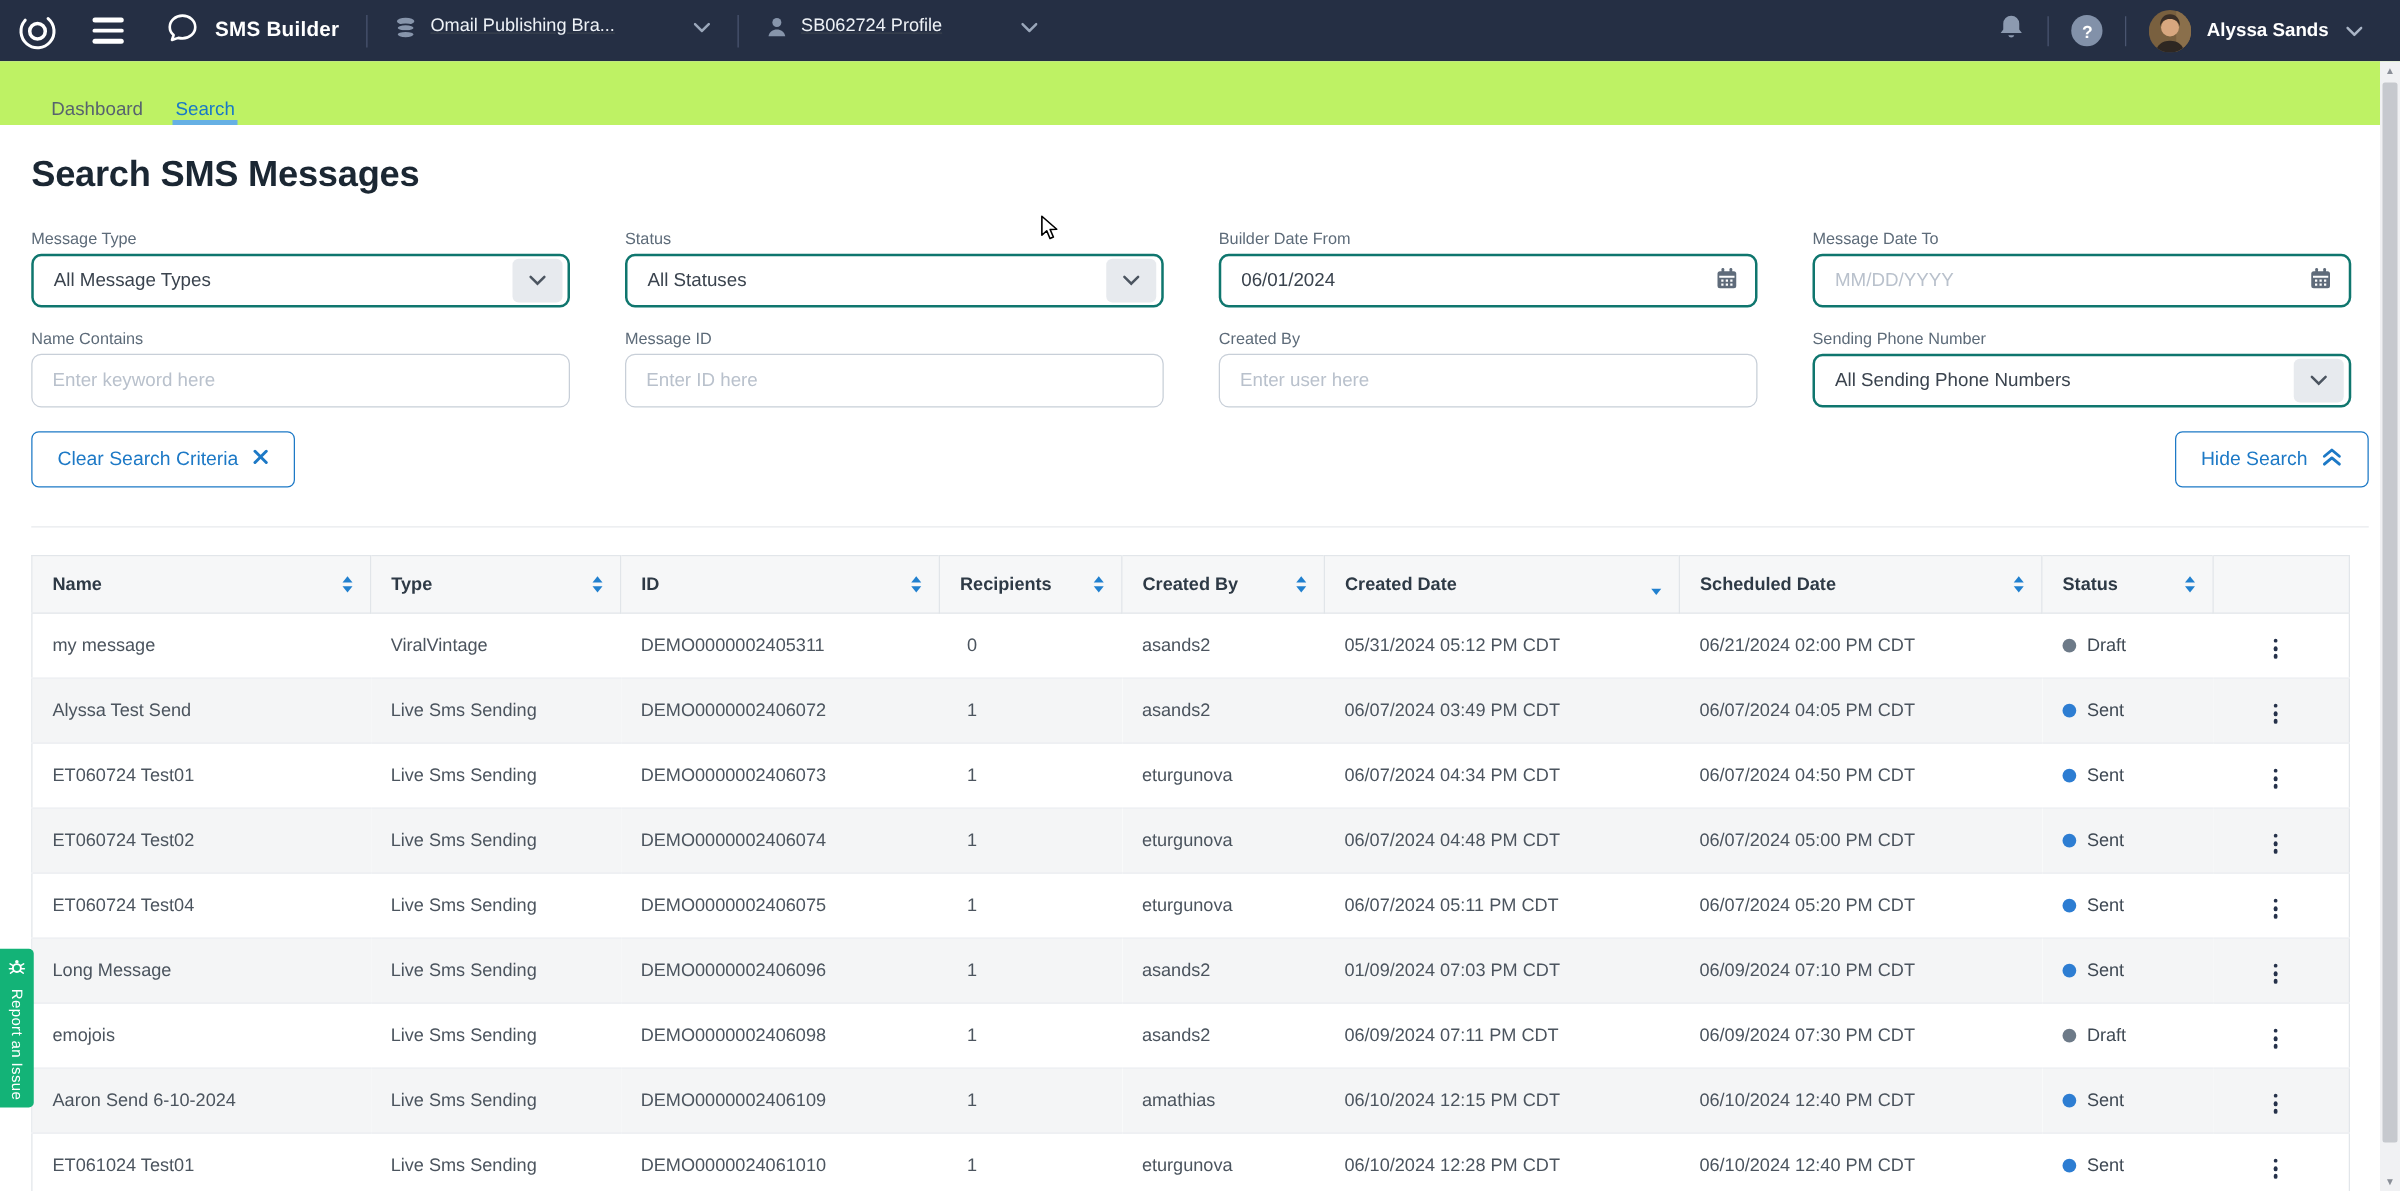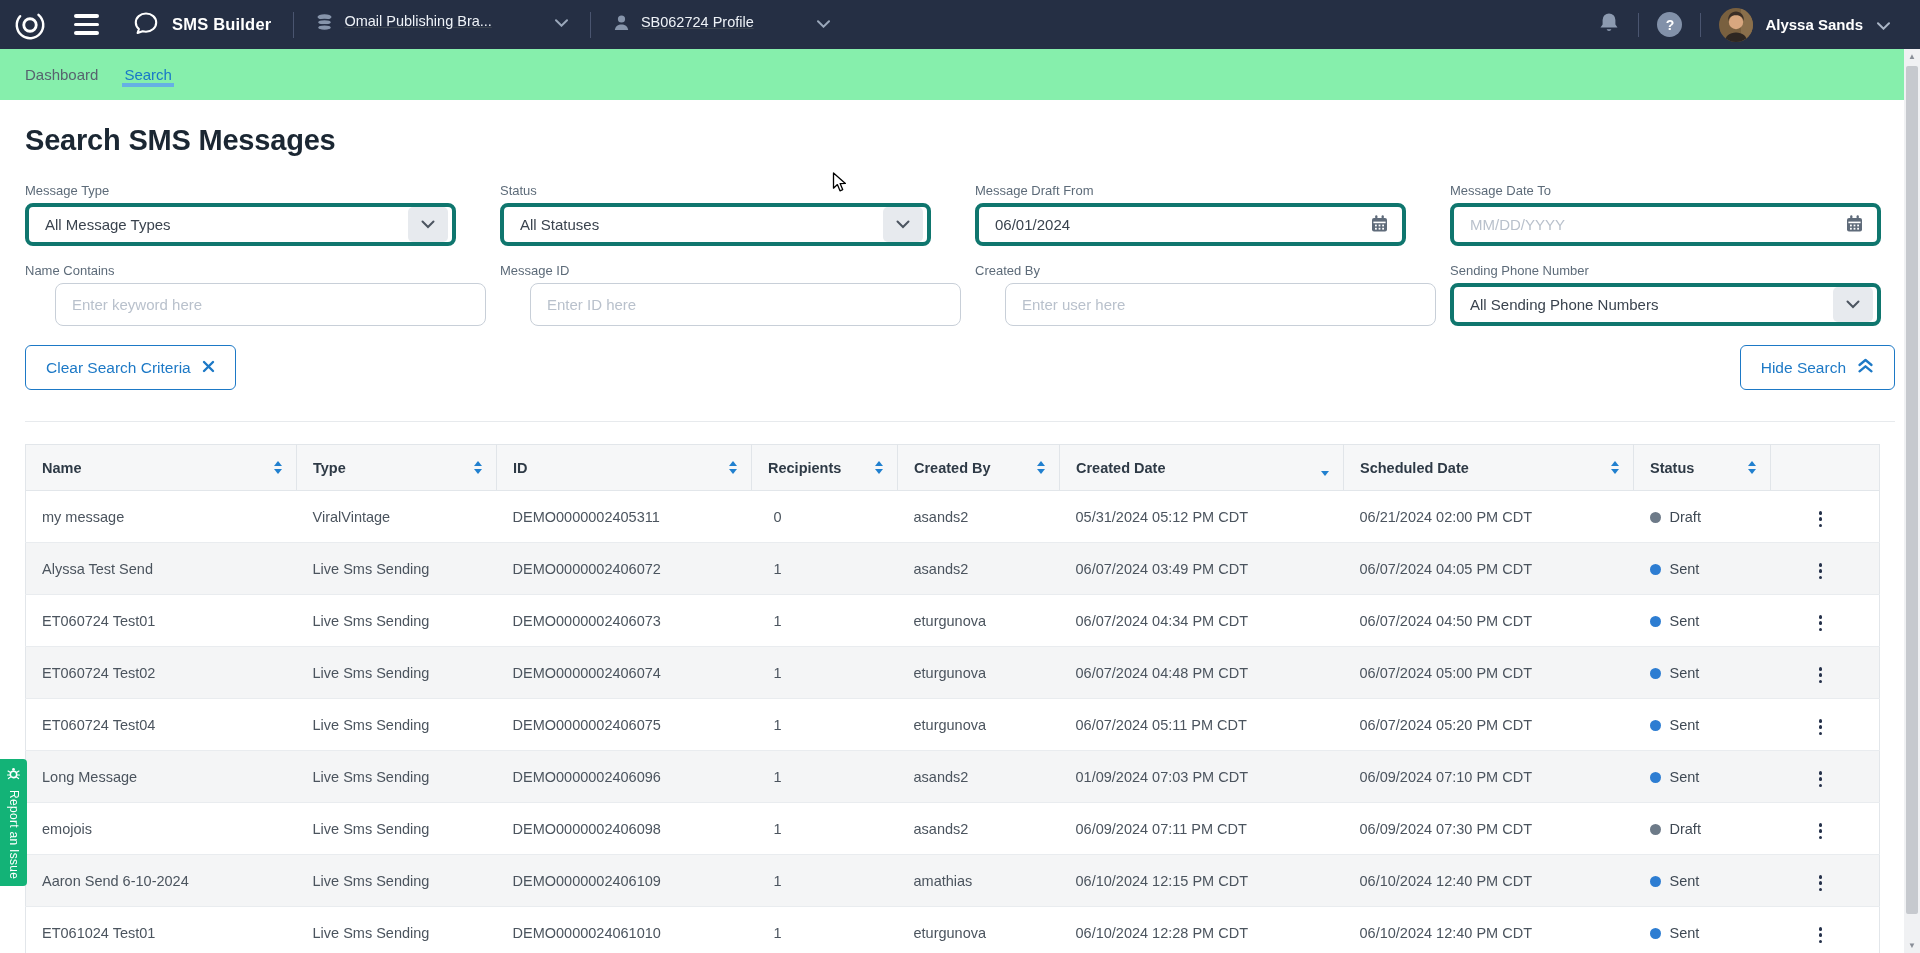--- a/index.html
+++ b/index.html
@@ -31,55 +31,55 @@
     width: 25px; height: 25px; border-radius: 50%; background: #8291a9;
     color: #fff; font-size: 14px; font-weight: 700;
     display: flex; align-items: center; justify-content: center; cursor: pointer;
   }
   .avatar { width: 34px; height: 34px; border-radius: 50%; overflow: hidden; flex: 0 0 auto; cursor: pointer; }
   .user-name { color: #fff; font-size: 15px; font-weight: 700; margin: 0 14px 0 12px; }
   .rsep { width: 1px; height: 24px; background: #4a5570; margin: 0 18px; }
 
   
   .tabbar {
-    height: 51px; background: #86efac;
-    display: flex; align-items: center; padding-left: 12px;
+    height: 51px; background: #bef264;
+    display: flex; align-items: flex-end; padding-left: 28px;
   }
   .tab {
     display: flex; align-items: center; padding: 4px 2px 0 2px; margin: 0 11px;
     font-size: 15px; color: #57636e; cursor: pointer;
     border-bottom: 4px solid transparent;
   }
   .tab.active { color: #1878c8; border-bottom-color: #66b0e4; }
 
   
   .main { padding: 0 25px; }
   h1.page-title { margin-top: 24px; font-size: 29px; line-height: 33px; color: #1b2733; letter-spacing: -.2px; }
 
   .form-grid {
     margin-top: 26px;
     display: grid; grid-template-columns: repeat(4, 431px);
     column-gap: 44px; row-gap: 17px;
   }
   .field-label { display: block; font-size: 13px; color: #5d6b79; margin-bottom: 5px; }
   .control {
-    height: 43px; border: 4px solid #0f766e; border-radius: 8px; background: #fff;
+    height: 43px; border: 2px solid #0f766e; border-radius: 8px; background: #fff;
     display: flex; align-items: center; font-size: 15px; color: #3a434e;
   }
   .control.select { justify-content: space-between; padding: 0 4px 0 16px; cursor: pointer; }
   .chev-box {
     width: 40px; height: 35px; border-radius: 5px; background: #e7eaee;
     display: flex; align-items: center; justify-content: center;
   }
   .control.date { justify-content: space-between; padding: 0 13px 0 16px; }
   .date-placeholder { color: #b9c1cc; }
   input.text-input {
     width: 100%; height: 43px; border: 1px solid #c8cfd8; border-radius: 8px;
     padding: 0 16px; font-size: 15px; color: #4c1d95; outline: none;
-    font-family: "Liberation Sans", sans-serif; background: #fff; margin-left: 30px;
+    font-family: "Liberation Sans", sans-serif; background: #fff;
   }
   input.text-input::placeholder { color: #b9c1cc; opacity: 1; }
 
   .actions-row { margin-top: 19px; display: flex; justify-content: space-between; align-items: center; }
   .btn {
     height: 45px; background: #fff; border: 1px solid #1d79c6; border-radius: 6px;
     color: #1d79c6; font-size: 15.5px; font-family: "Liberation Sans", sans-serif;
     display: inline-flex; align-items: center; gap: 11px; padding: 0 20px; cursor: pointer;
   }
 
@@ -246,21 +246,21 @@
       <div class="control select">
         <span>All Statuses</span>
         <span class="chev-box">
           <svg width="14" height="9" viewBox="0 0 14 9">
               <polyline points="1.5,1.5 7,7 12.5,1.5" fill="none" stroke="#4c5560" stroke-width="2" stroke-linecap="round"></polyline>
             </svg>
         </span>
       </div>
     </div>
     <div class="field">
-      <label class="field-label">Message Draft From</label>
+      <label class="field-label">Builder Date From</label>
       <div class="control date">
         <span>06/01/2024</span>
         <span>
           <svg width="19" height="19" viewBox="0 0 19 19">
             <rect x="2" y="4" width="15" height="13.5" rx="2" fill="#5f6b7a"></rect>
             <rect x="5.2" y="1.3" width="2.2" height="4.6" rx="1" fill="#5f6b7a"></rect>
             <rect x="11.6" y="1.3" width="2.2" height="4.6" rx="1" fill="#5f6b7a"></rect>
             <rect x="3.4" y="7.6" width="12.2" height="1.6" fill="#ffffff"></rect>
             <g fill="#ffffff">
               <rect x="5" y="10.6" width="1.8" height="1.8"></rect>

